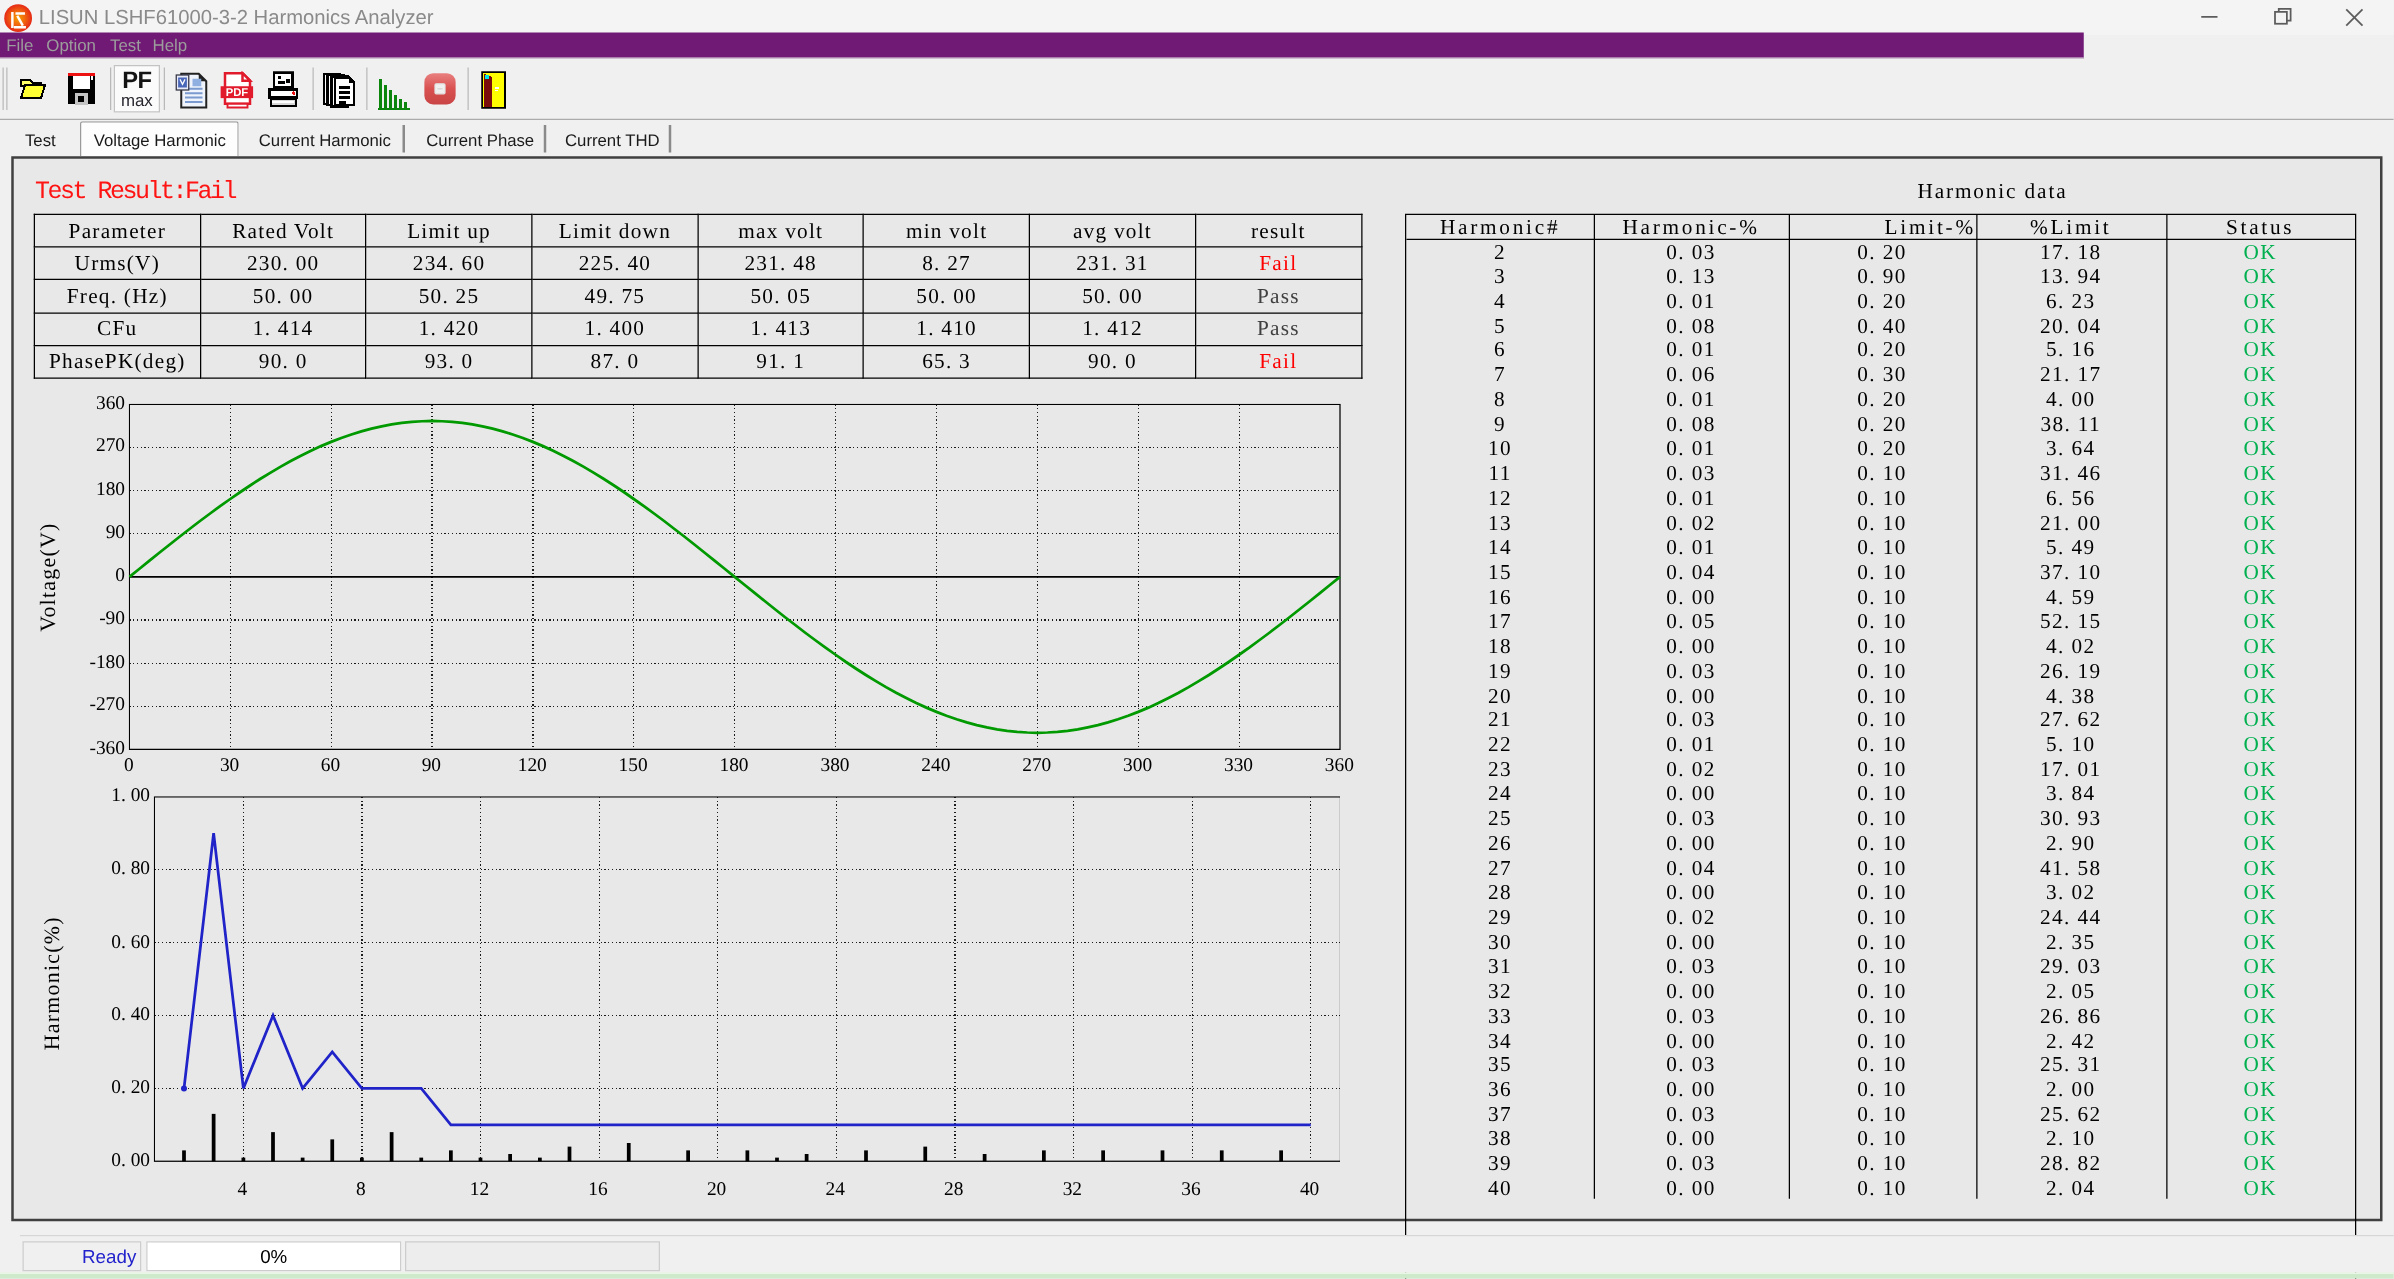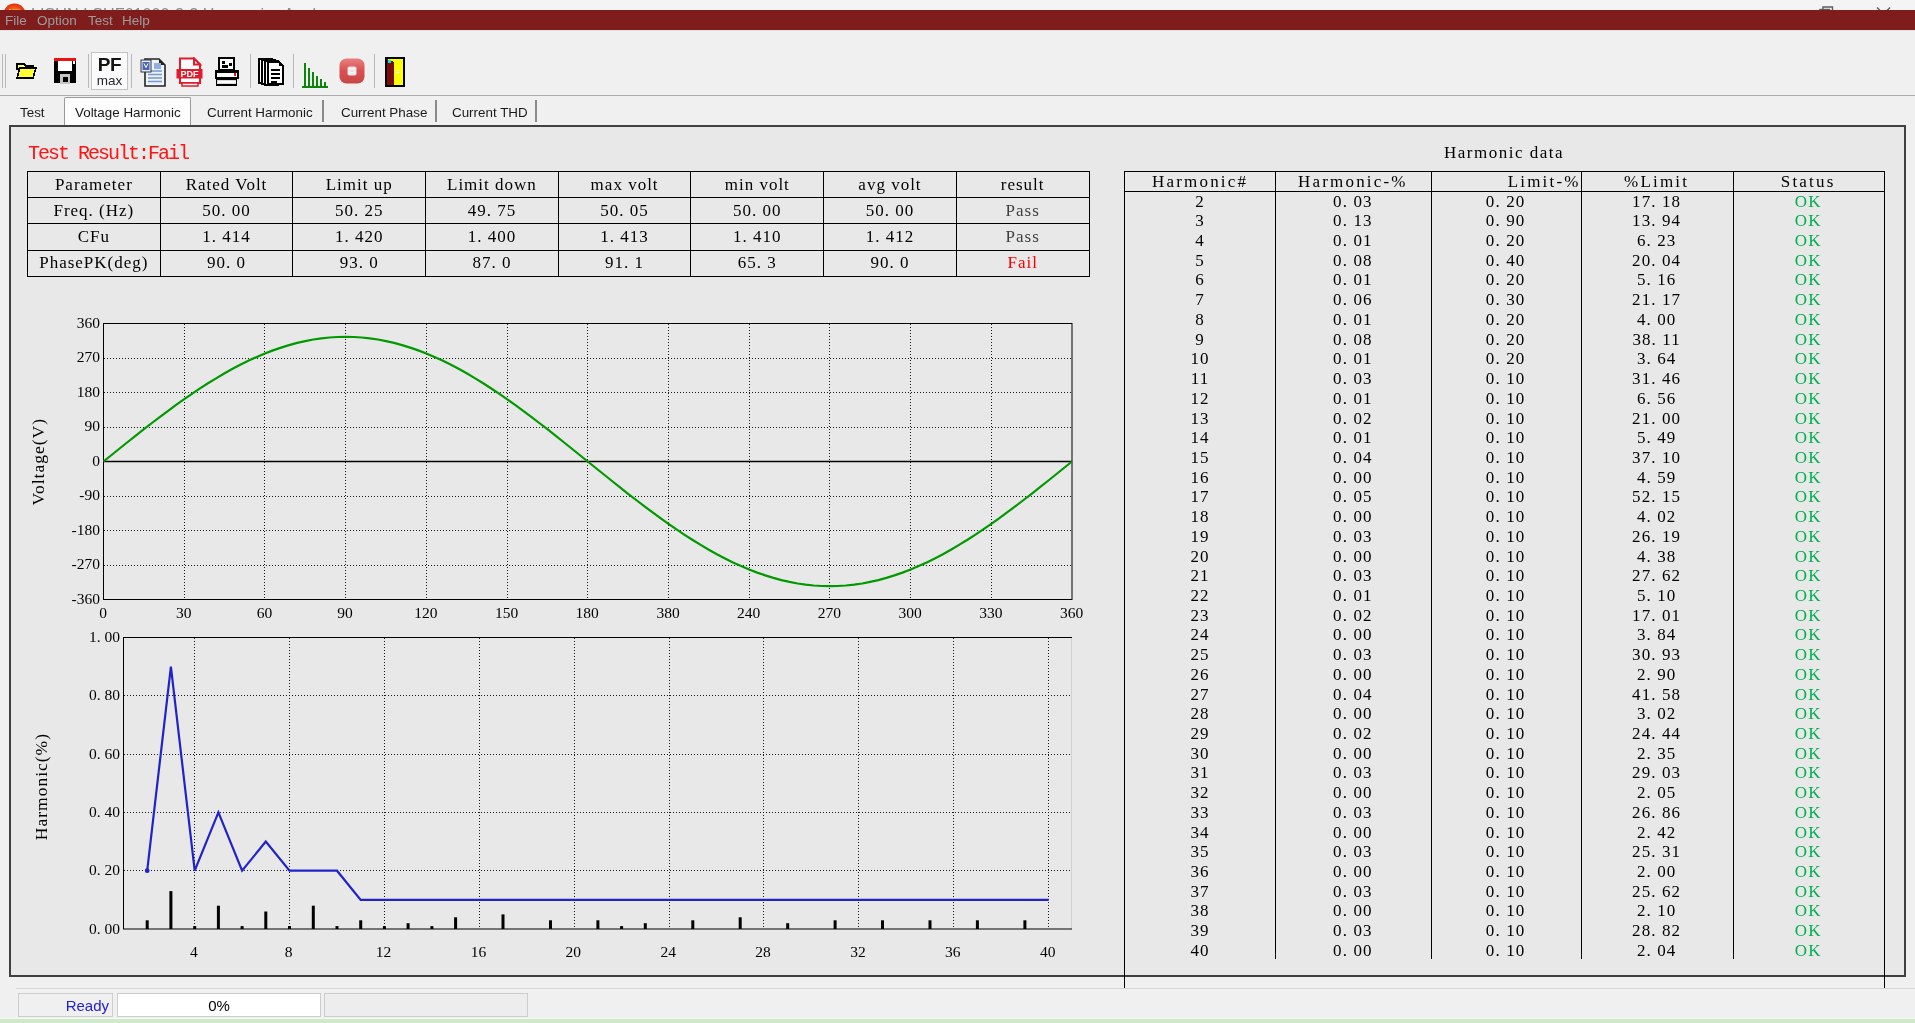--- a/index.html
+++ b/index.html
@@ -1,40 +1,40 @@
 <!DOCTYPE html>
 <html><head><meta charset="utf-8"><style>
 *{margin:0;padding:0;box-sizing:border-box}
 body{width:1915px;height:1023px;background:#f0f0f0;position:relative;overflow:hidden;
  font-family:"Liberation Sans",sans-serif}
 .abs{position:absolute}
 
 #title{left:0;top:0;width:1915px;height:28px;background:#f4f4f4}
 #title .txt{left:31px;top:5px;font-size:16.2px;color:#8a8a8a}
 
-#menu{left:0;top:10px;width:1915px;height:21px;background:#7f1d1d;border-bottom:1px solid #e3e3e3}
+#menu{left:0;top:26px;width:1667px;height:21px;background:#701a75;border-bottom:1px solid #e3e3e3}
 #menu span{position:absolute;top:3px;font-size:13.5px;color:#9c9c9c}
 
 #tbar{left:0;top:49px;width:1915px;height:47px;background:#f0f0f0;border-bottom:1px solid #ababab}
 .tsep{position:absolute;top:5px;width:1px;height:34px;background:#b9b9b9}
 
 .tabtx{position:absolute;top:105px;font-size:13.4px;color:#1a1a1a}
 .tabsep{position:absolute;top:100px;width:2px;height:22px;background:#8a8a8a}
 #atab{left:64px;top:97px;width:127px;height:28px;background:#fdfdfd;border:1px solid #9a9a9a;border-bottom:none;border-radius:2px 2px 0 0}
 
 #panel{left:9px;top:125px;width:1897px;height:852px;background:#e8e8e8;border:2px solid #404040}
 
 #tres{left:28px;top:142px;font-family:Liberation Mono, monospace;font-size:20px;letter-spacing:-2px;color:#ff1414}
 
 table{border-collapse:collapse;font-family:"Liberation Serif",serif;font-size:17px;color:#000}
 #ltab{left:27px;top:171px}
 #ltab td{border:1px solid #000;width:132.7px;height:26.2px;text-align:center;padding:0;letter-spacing:1.0px}
 #rtab{left:1124px;top:171px;width:760.7px;height:944px;border:1px solid #000;overflow:hidden;font-family:"Liberation Serif",serif;font-size:17px;letter-spacing:1.1px}
 .fail{color:#ff0000}.pass{color:#404040}
-#hdtitle{left:1354px;top:143px;width:300px;text-align:center;font-family:"Liberation Serif",serif;font-size:17px;letter-spacing:1.5px}
+#hdtitle{left:1354px;top:143px;width:300px;text-align:right;font-family:"Liberation Serif",serif;font-size:17px;letter-spacing:1.5px}
 
 .ylab{position:absolute;width:60px;text-align:right;font-family:"Liberation Serif",serif;font-size:15.5px}
 .xlab{position:absolute;width:60px;text-align:center;font-family:"Liberation Serif",serif;font-size:15.5px}
 .vlab{position:absolute;font-family:"Liberation Serif",serif;font-size:17.5px;letter-spacing:1px;writing-mode:vertical-rl;transform:rotate(180deg)}
 .gd{stroke:#1c1c1c;stroke-width:1;stroke-dasharray:1 2;shape-rendering:crispEdges}
 
 #sbar{left:16px;top:988px;width:1915px;height:30px;background:#f0f0f0;border-top:1px solid #d6d6d6}
 .sbox{position:absolute;top:4px;height:24px;border:1px solid #cdcdcd}
 #greenstrip{left:0;top:1018px;width:1915px;height:5px;background:#cfe9cb;border-top:1px solid #f2faf0}
 </style></head><body>
@@ -197,20 +197,30 @@
     <tbody>
       <tr>
         <td>Parameter</td>
         <td>Rated Volt</td>
         <td>Limit up</td>
         <td>Limit down</td>
         <td>max volt</td>
         <td>min volt</td>
         <td>avg volt</td>
         <td>result</td>
+      </tr>
+      <tr>
+        <td>Urms(V)</td>
+        <td>230. 00</td>
+        <td>234. 60</td>
+        <td>225. 40</td>
+        <td>231. 48</td>
+        <td>8. 27</td>
+        <td>231. 31</td>
+        <td><span class="fail">Fail</span></td>
       </tr>
       <tr>
         <td>Freq. (Hz)</td>
         <td>50. 00</td>
         <td>50. 25</td>
         <td>49. 75</td>
         <td>50. 05</td>
         <td>50. 00</td>
         <td>50. 00</td>
         <td><span class="pass">Pass</span></td>

